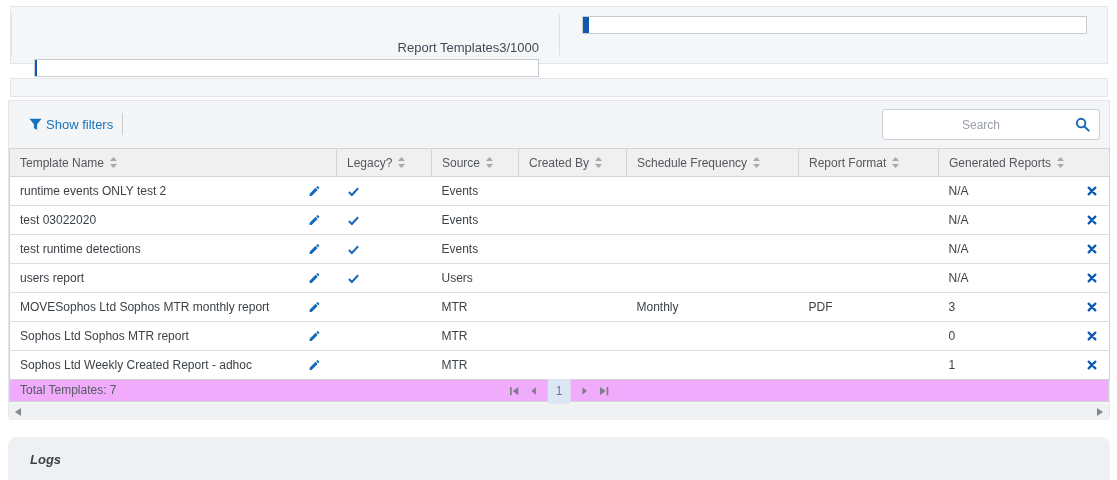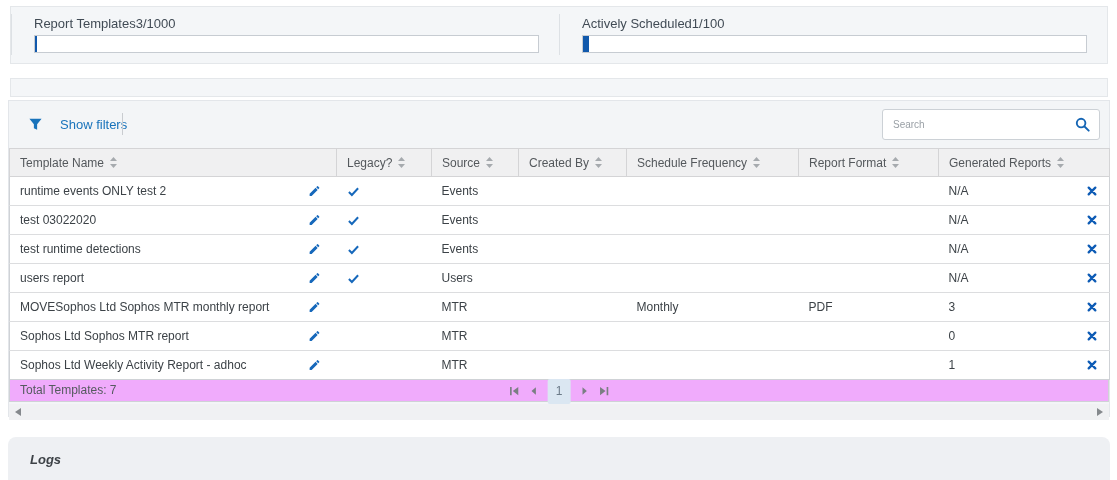--- a/index.html
+++ b/index.html
@@ -5,43 +5,43 @@
   * { box-sizing: border-box; margin: 0; padding: 0; }
   html, body { width: 1117px; height: 480px; background: #ffffff; overflow: hidden;
     font-family: "Liberation Sans", sans-serif; }
 
   
   .top-panel { position: absolute; left: 10px; top: 6px; width: 1098px; height: 58px;
     background: #f4f6f8; border: 1px solid #e4e7ea; display: flex; }
   .meter { flex: 1; position: relative; padding: 9px 20px 0 23px; }
   .meter::before { content: ''; position: absolute; left: 0; top: 7px; bottom: 8px;
     width: 1px; background: #dde1e5; }
-  .meter-head { display: flex; justify-content: flex-start; align-items: baseline;
-    font-size: 13px; color: #414b55; margin-bottom: 4px; }
+  .meter-head { display: flex; justify-content: flex-end; align-items: baseline;
+    font-size: 13px; color: #414b55; margin-bottom: 4px; margin-top: 24px; }
   .meter-track { height: 18px; background: #ffffff; border: 1px solid #c7ccd2; }
   .meter-fill { height: 100%; background: #1159ac; }
 
   
   .collapsed-strip { position: absolute; left: 10px; top: 78px; width: 1098px; height: 19px;
     background: #f4f6f8; border: 1px solid #e4e7ea; }
 
   
   .main-panel { position: absolute; left: 8px; top: 100px; width: 1102px; height: 317px;
     background: #f3f5f7; border: 1px solid #e3e6ea; }
 
   .filter-row { position: relative; height: 47px; }
   .show-filters { position: absolute; left: 20px; top: 16px; display: inline-flex;
-    align-items: center; gap: 18px; color: #1873bb; font-size: 13px; cursor: pointer; }
+    align-items: center; gap: 4px; color: #1873bb; font-size: 13px; cursor: pointer; }
   .vsep { position: absolute; left: 113px; top: 12px; width: 1px; height: 22px; background: #c9ccd0; }
   .search-box { position: absolute; right: 9px; top: 8px; width: 218px; height: 31px;
     background: #ffffff; border: 1px solid #ccd1d6; border-radius: 3px;
     display: flex; align-items: center; }
   .search-box input { flex: 1; border: none; outline: none; background: transparent;
-    font-size: 10px; color: #4c1d95; padding: 0 4px 0 10px;
-    font-family: "Liberation Sans", sans-serif; }
+    font-size: 12px; color: #4c1d95; padding: 0 4px 0 10px;
+    font-family: "Liberation Sans", sans-serif; text-align: center; }
   .search-box input::placeholder { color: #9aa0a6; }
   .search-icon-wrap { padding: 0 9px 0 2px; display: flex; align-items: center; cursor: pointer; }
 
   
   table { width: 100%; border-collapse: collapse; table-layout: fixed;
     background: #ffffff; border: 1px solid #cfd2d6; padding-left: 36px; }
   th { background: #f0f0f1; border: 1px solid #d4d4d6; font-weight: normal;
     font-size: 12px; color: #54585c; text-align: left; height: 28px; padding: 0 0 0 10px; }
   .th-inner { display: flex; align-items: center; gap: 6px; }
   td { height: 29px; border-bottom: 1px solid #dcdddf; font-size: 12px; color: #3c4247;
@@ -83,24 +83,20 @@
   <div class="meter">
     <div class="meter-head">
       <span>Report Templates</span>
       <span>3/1000</span>
     </div>
     <div class="meter-track">
       <div class="meter-fill" style="width: 0.4%;"></div>
     </div>
   </div>
   <div class="meter">
-    <div class="meter-head">
-      <span>Actively Scheduled</span>
-      <span>1/100</span>
-    </div>
     <div class="meter-track">
       <div class="meter-fill" style="width: 1.1%;"></div>
     </div>
   </div>
 </div>
 
 <div class="collapsed-strip"></div>
 
 <div class="main-panel">
 
@@ -315,21 +311,21 @@
     <td></td>
     <td></td>
     <td></td>
     <td><span>0</span><span class="act del">
               <svg viewBox="0 0 24 24" width="10" height="10" fill="none" stroke="currentColor" stroke-width="5.5" stroke-linecap="round">
                 <path d="M4 4l16 16M20 4L4 20"></path>
               </svg>
             </span></td>
   </tr>
   <tr>
-    <td><span>Sophos Ltd Weekly Activity Report - adhoc</span><span class="act edit">
+    <td><span>Sophos Ltd Weekly Created Report - adhoc</span><span class="act edit">
               <svg viewBox="0 0 24 24" width="13" height="13" fill="currentColor">
                 <path d="M3 17.25V21h3.75L17.81 9.94l-3.75-3.75L3 17.25zM20.71 7.04c.39-.39.39-1.02 0-1.41l-2.34-2.34a1 1 0 0 0-1.41 0l-1.83 1.83 3.75 3.75 1.83-1.83z"></path>
               </svg>
             </span></td>
     <td></td>
     <td>MTR</td>
     <td></td>
     <td></td>
     <td></td>
     <td><span>1</span><span class="act del">

